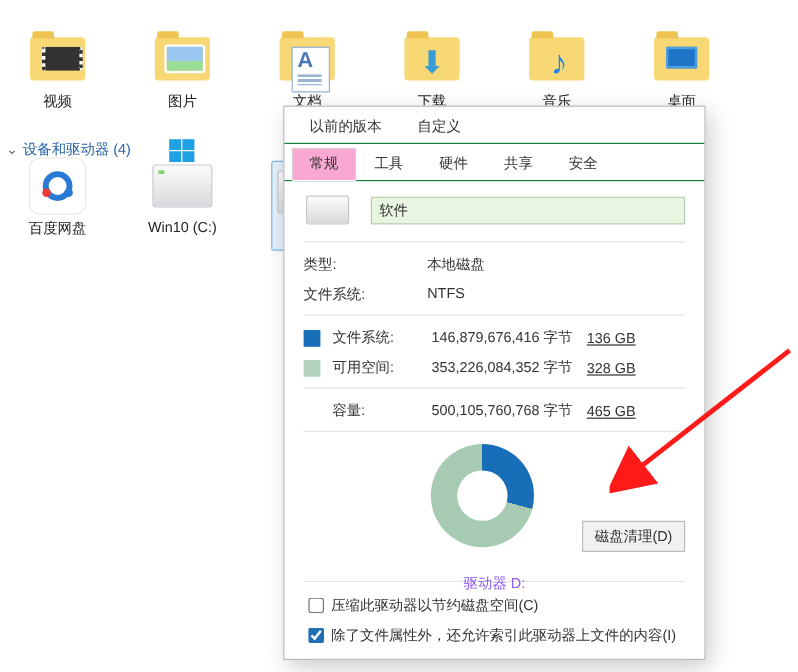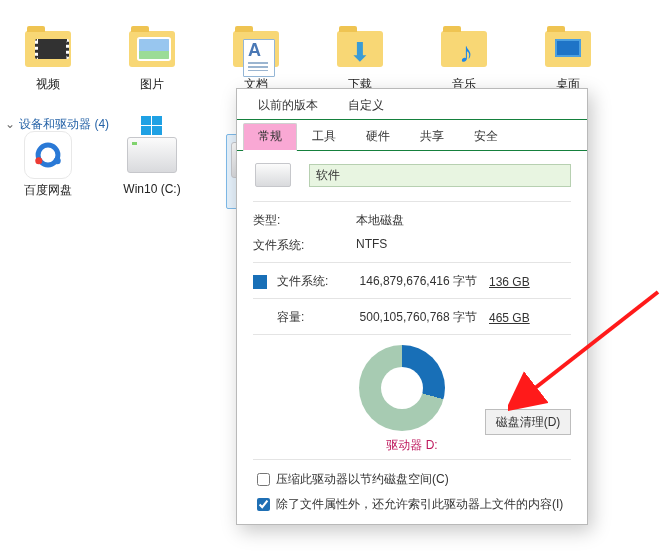--- a/index.html
+++ b/index.html
@@ -88,21 +88,21 @@
   .sw.used { background:#186fb7; }
   .sw.free { background:#b4d4be; }
   .space-row .lab { width:60px; }
   .space-row .bytes { width:140px; text-align:right; padding-right:12px; }
   .space-row .human { width:52px; text-align:left;text-decoration:underline; }
 
   .donut-area { position:relative; height:110px; margin-top:4px; }
   .donut { position:absolute; left:106px; top:0; width:86px; height:86px; border-radius:50%;
            background: conic-gradient(#186fb7 0 105deg, #a7cbb2 105deg 360deg); }
   .donut::after { content:""; position:absolute; left:22px; top:22px; width:42px; height:42px; border-radius:50%; background:#fff; }
-  .drv-label { position:absolute; left:0; right:0; top:92px; text-align:center; font-size:12px; color:#be185d; }
+  .drv-label { position:absolute; left:0; right:0; top:108px; text-align:center; font-size:12px; color:#8b5cf6; }
   .disk-clean-btn { position:absolute; right:0; top:64px; width:84px; height:24px; border:1px solid #bdbdbd; background:#f1f1f1; font-size:12px; color:#333; display:flex; align-items:center; justify-content:center; }
 
   .chk-row { display:flex; align-items:center; margin:6px 0 4px; font-size:12px; }
   .chk-row input { margin-right:6px; accent-color:#1f6fb4; }
 
   
   .arrow-annot { position:absolute; left:508px; top:284px; pointer-events:none; }
 
 </style>
 </head>
@@ -234,20 +234,26 @@
       <div class="k">文件系统:</div>
       <div class="v">NTFS</div>
     </div>
     <div class="sep"></div>
 
     <div class="space-row">
       <div class="sw used"></div>
       <div class="lab">文件系统:</div>
       <div class="bytes">146,879,676,416 字节</div>
       <div class="human">136 GB</div>
+    </div>
+    <div class="space-row">
+      <div class="sw free"></div>
+      <div class="lab">可用空间:</div>
+      <div class="bytes">353,226,084,352 字节</div>
+      <div class="human">328 GB</div>
     </div>
     <div class="sep"></div>
     <div class="space-row">
       <div class="sw" style="visibility:hidden;"></div>
       <div class="lab">容量:</div>
       <div class="bytes">500,105,760,768 字节</div>
       <div class="human">465 GB</div>
     </div>
     <div class="sep"></div>
 

